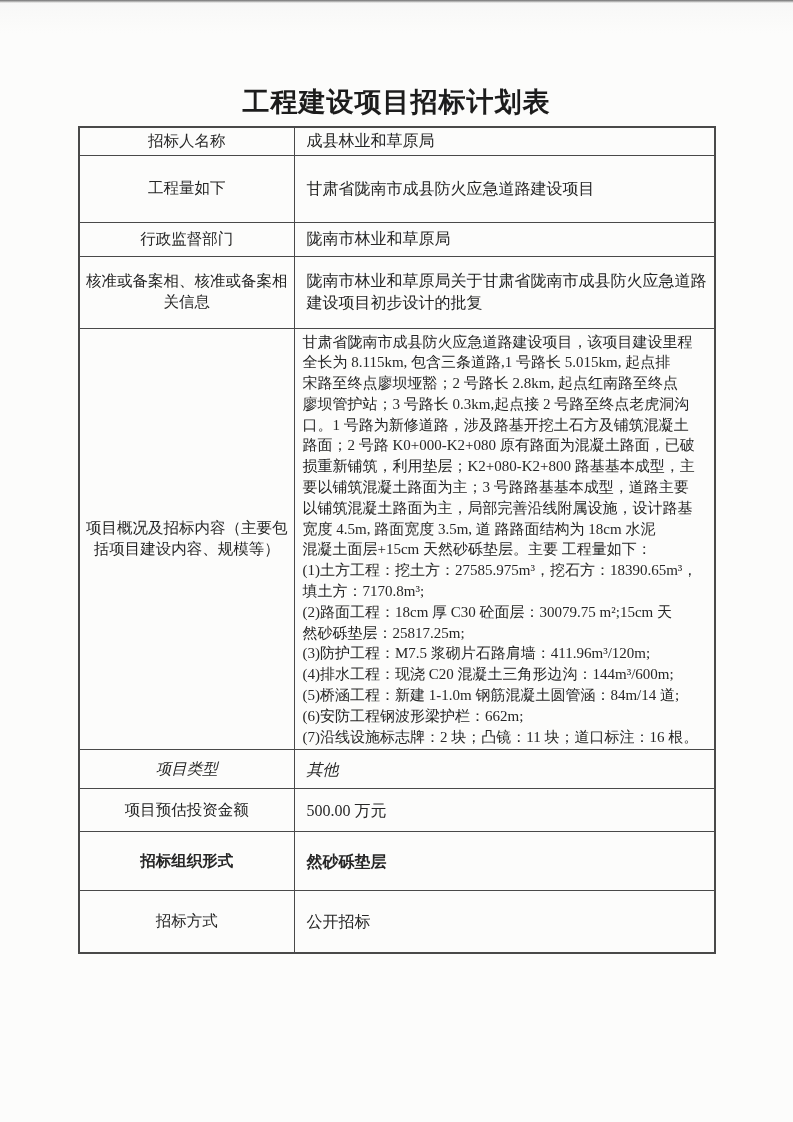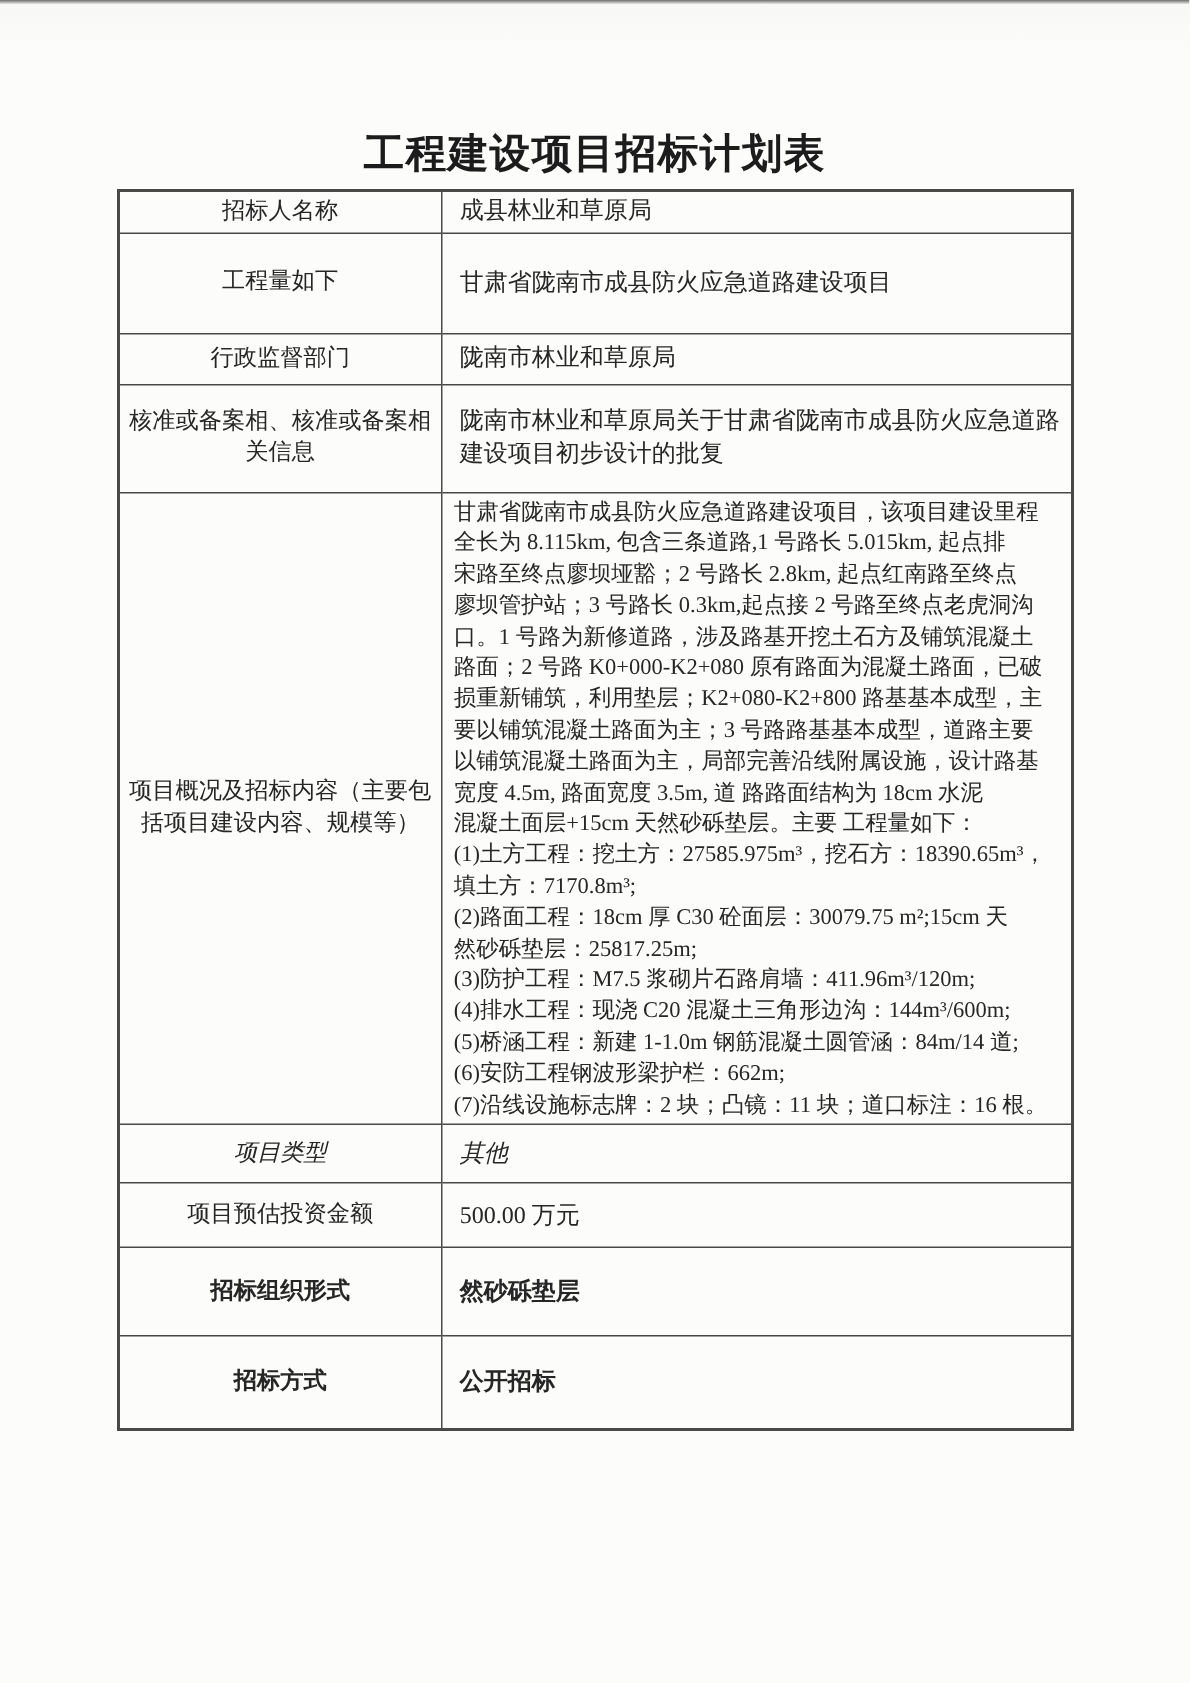--- a/index.html
+++ b/index.html
@@ -60,21 +60,21 @@
     margin-top: 37px;
   }
   tr.r1 td { height: 28px; }
   tr.r2 td { height: 67px; }
   tr.r3 td { height: 34px; }
   tr.r4 td { height: 72px; }
   tr.r5 td { height: 418px; border-radius: 15px; }
   tr.r6 td { height: 39px; font-style: italic; }
   tr.r7 td { height: 43px; }
   tr.r8 td { height: 59px; font-weight: bold; }
-  tr.r9 td { height: 62px; font-weight: bold; }
+  tr.r9 td { height: 62px; }
   tr.r5 td.value {
     vertical-align: top;
     font-size: 15px;
     line-height: 20.8px;
     padding: 3px 4px 2px 8px;
     text-align: justify;
   }
 </style>
 </head>
 <body>

